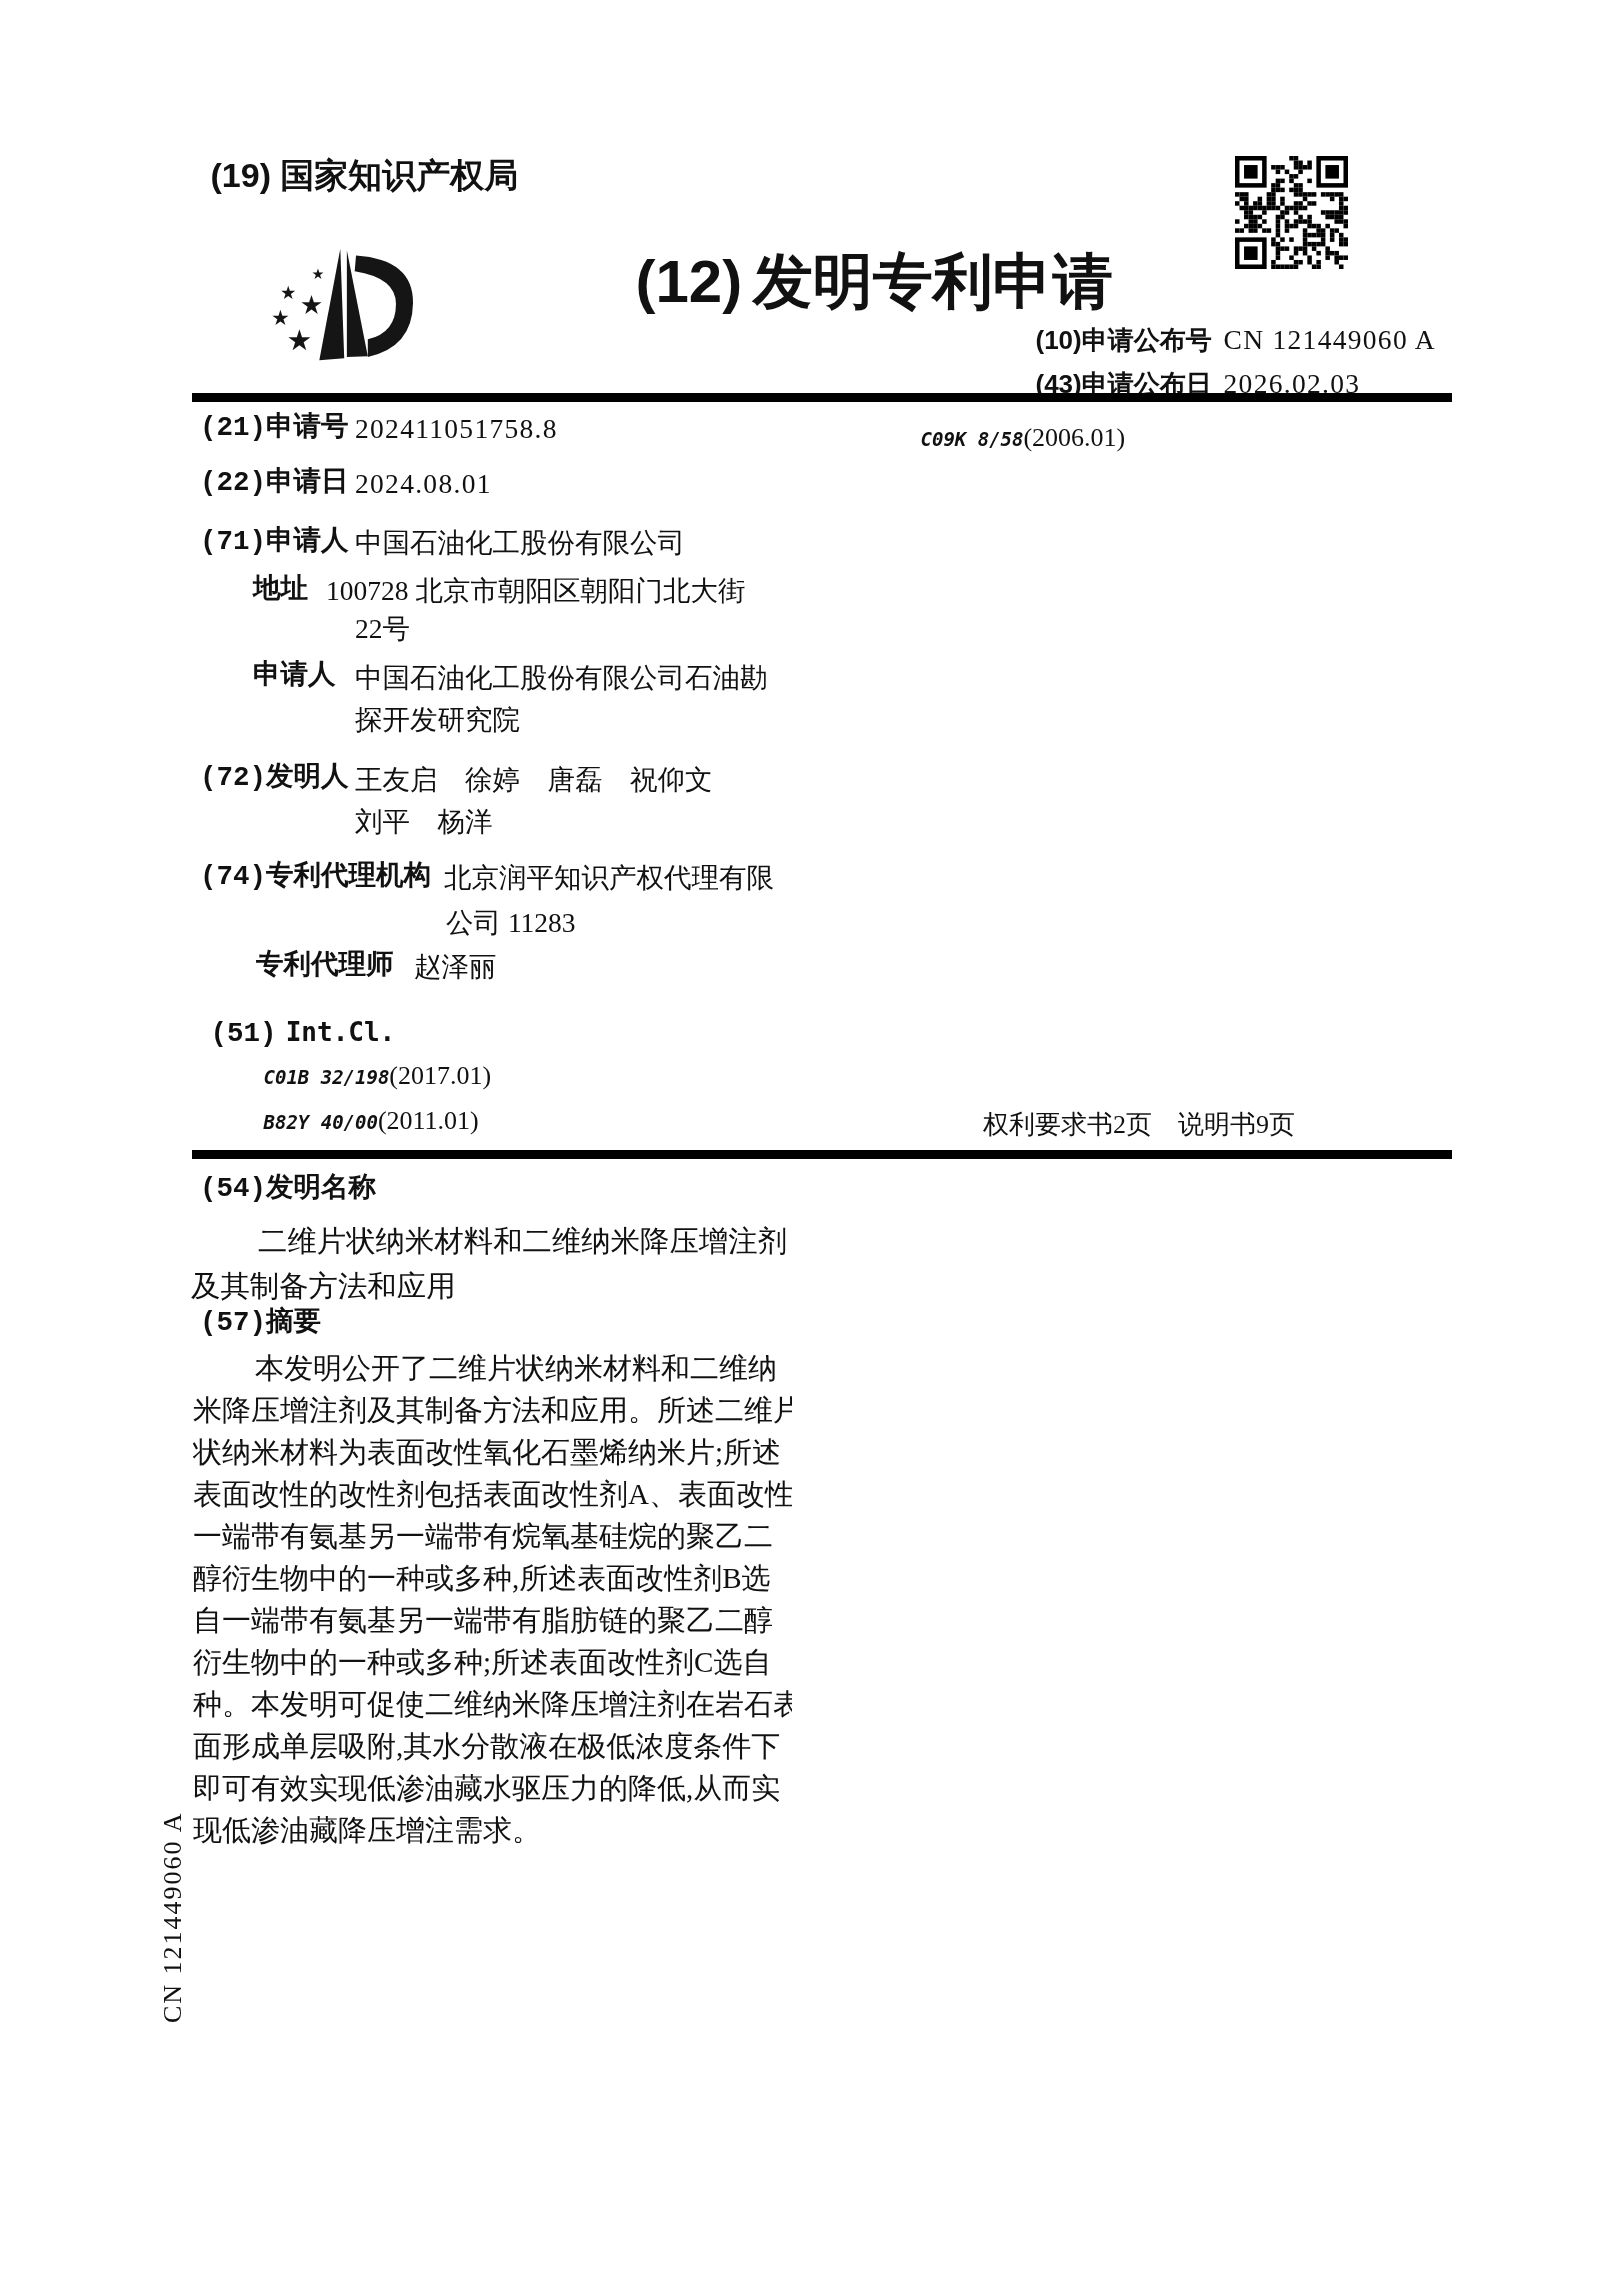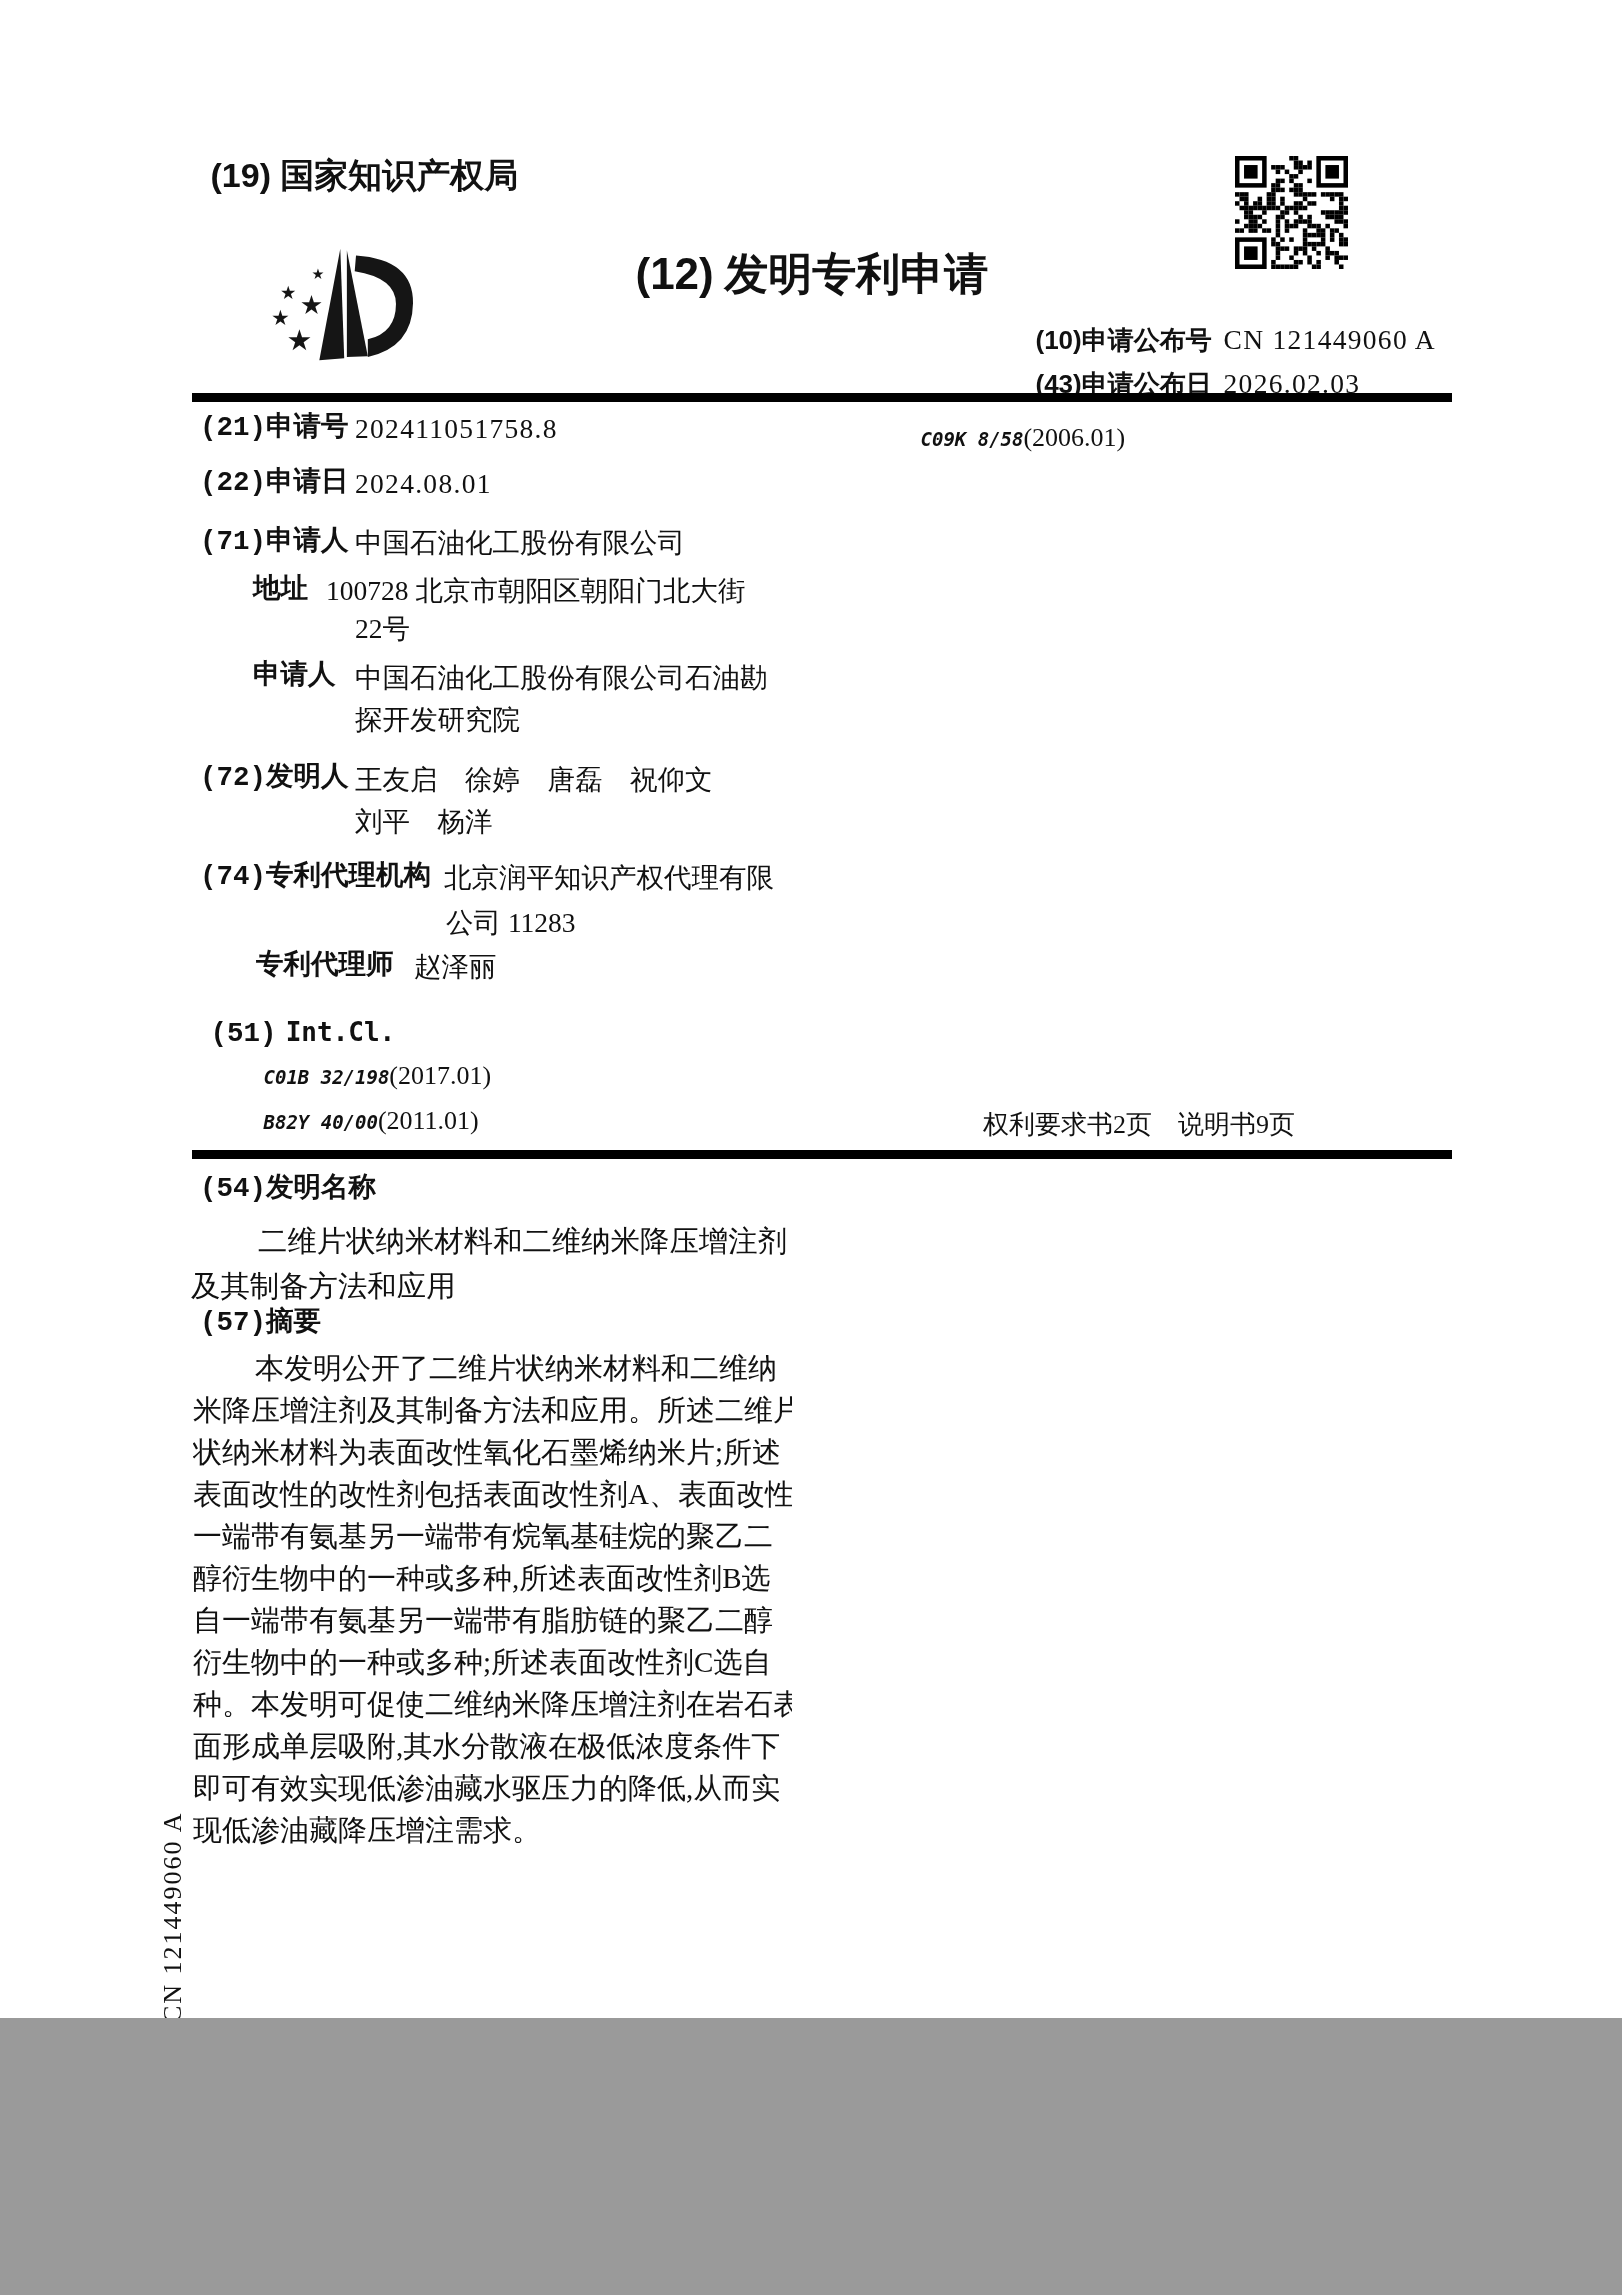--- a/index.html
+++ b/index.html
@@ -1,28 +1,28 @@
 <!DOCTYPE html>
 <html style="font-size:10.5px"><head>
 <meta charset="utf-8">
 <style>
   html,body{margin:0;padding:0;background:#9a9a9a;}
   .page{
-    position:relative;width:1623px;height:2018px;background:#ffffff;
+    position:relative;width:1623px;height:2295px;background:#ffffff;
     font-family:"Liberation Serif","DejaVu Serif",serif;color:#111;
     overflow:hidden;
   }
   .abs{position:absolute;white-space:pre;}
   .lbl{font-family:Liberation Mono, monospace;font-weight:700;font-size:27.5px;line-height:1;}
   .val{font-family:"Liberation Serif","DejaVu Serif",serif;font-weight:400;font-size:27.5px;line-height:1;}
   .code{font-family:"DejaVu Sans Mono","Liberation Mono",monospace;font-weight:700;font-style:italic;font-size:19px;line-height:1;}
   .ver{font-family:"Liberation Serif","DejaVu Serif",serif;font-size:26px;line-height:1;}
   .mono{font-family:"DejaVu Sans Mono","Liberation Mono",monospace;font-weight:700;font-size:26px;line-height:1;}
   .office{font-family:"Liberation Sans","DejaVu Sans",sans-serif;font-weight:700;font-size:34px;line-height:1;}
-  .kind{font-family:"Liberation Sans","DejaVu Sans",sans-serif;font-weight:700;font-size:44px;line-height:1;}
+  .kind{font-family:"Liberation Sans","DejaVu Sans",sans-serif;font-weight:700;font-size:60px;line-height:1;}
   .hdr-lbl{font-family:"Liberation Sans","DejaVu Sans",sans-serif;font-weight:700;font-size:26px;line-height:1;}
   .hdr-val{font-family:"Liberation Serif","DejaVu Serif",serif;font-size:27.5px;line-height:1;letter-spacing:1.3px;}
   .divider{position:absolute;left:192px;width:1260px;height:8.5px;background:#000;}
   .title-line{font-size:29.4px;line-height:46px;}
   .abstract{position:absolute;left:193px;top:1347px;width:599px;font-size:29px;line-height:42px;text-align:justify;}
   .abstract .aline{height:42px;overflow:hidden;white-space:pre;}
   .aline.indent{padding-left:62px;}
   .vertical-no{
     position:absolute;left:158px;top:2023px;transform:rotate(-90deg);transform-origin:0 0;
     font-size:26px;letter-spacing:2px;font-family:"Liberation Serif","DejaVu Serif",serif;

